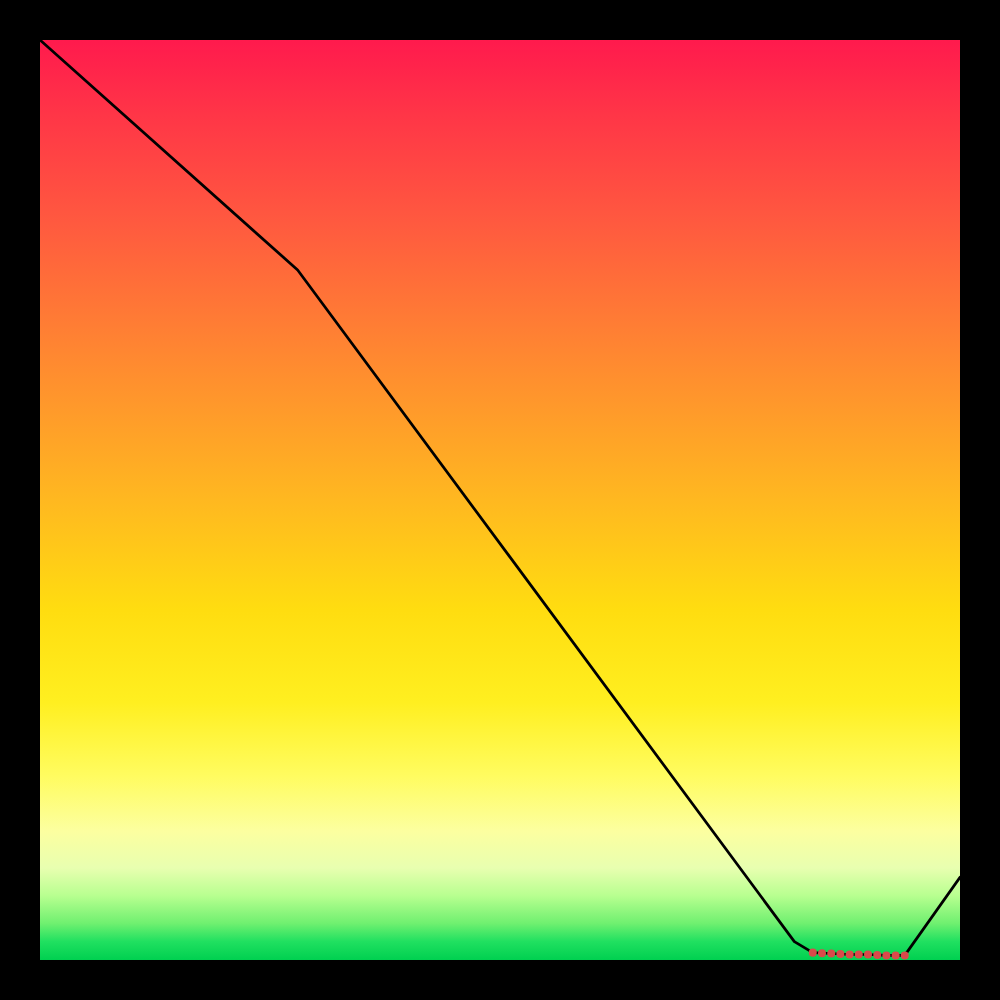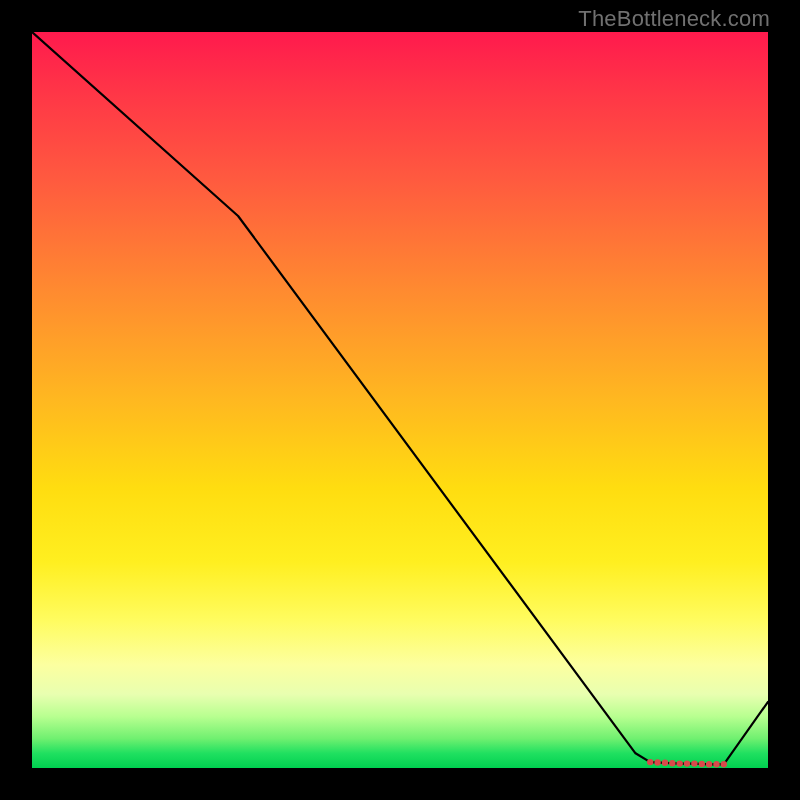--- a/index.html
+++ b/index.html
@@ -71,21 +71,20 @@
     fill: #d94a4a;
     stroke: #d94a4a;
     stroke-width: 0;
   }
 </style>
 </head>
 <body>
 
 <div class="frame">
 
-  <div class="watermark">TheBottleneck.com</div>
 
   <div class="plot">
     <svg class="overlay" viewBox="0 0 736 736" preserveAspectRatio="none">
       <path id="curve-path" class="curve-line" d="M0.0 0.0 L206.1 184.0 L603.5 721.3 L618.2 730.1 L633.0 730.8 L647.7 731.6 L662.4 731.6 L677.1 732.3 L691.8 732.3 L736.0 669.8"></path>
       <g id="marker-group">
           <circle cx="618.2" cy="730.1" r="3.2" class="marker"></circle>
           <circle cx="625.6" cy="730.5" r="3.2" class="marker"></circle>
           <circle cx="633.0" cy="730.8" r="3.2" class="marker"></circle>
           <circle cx="640.3" cy="731.2" r="3.2" class="marker"></circle>
           <circle cx="647.7" cy="731.6" r="3.2" class="marker"></circle>

